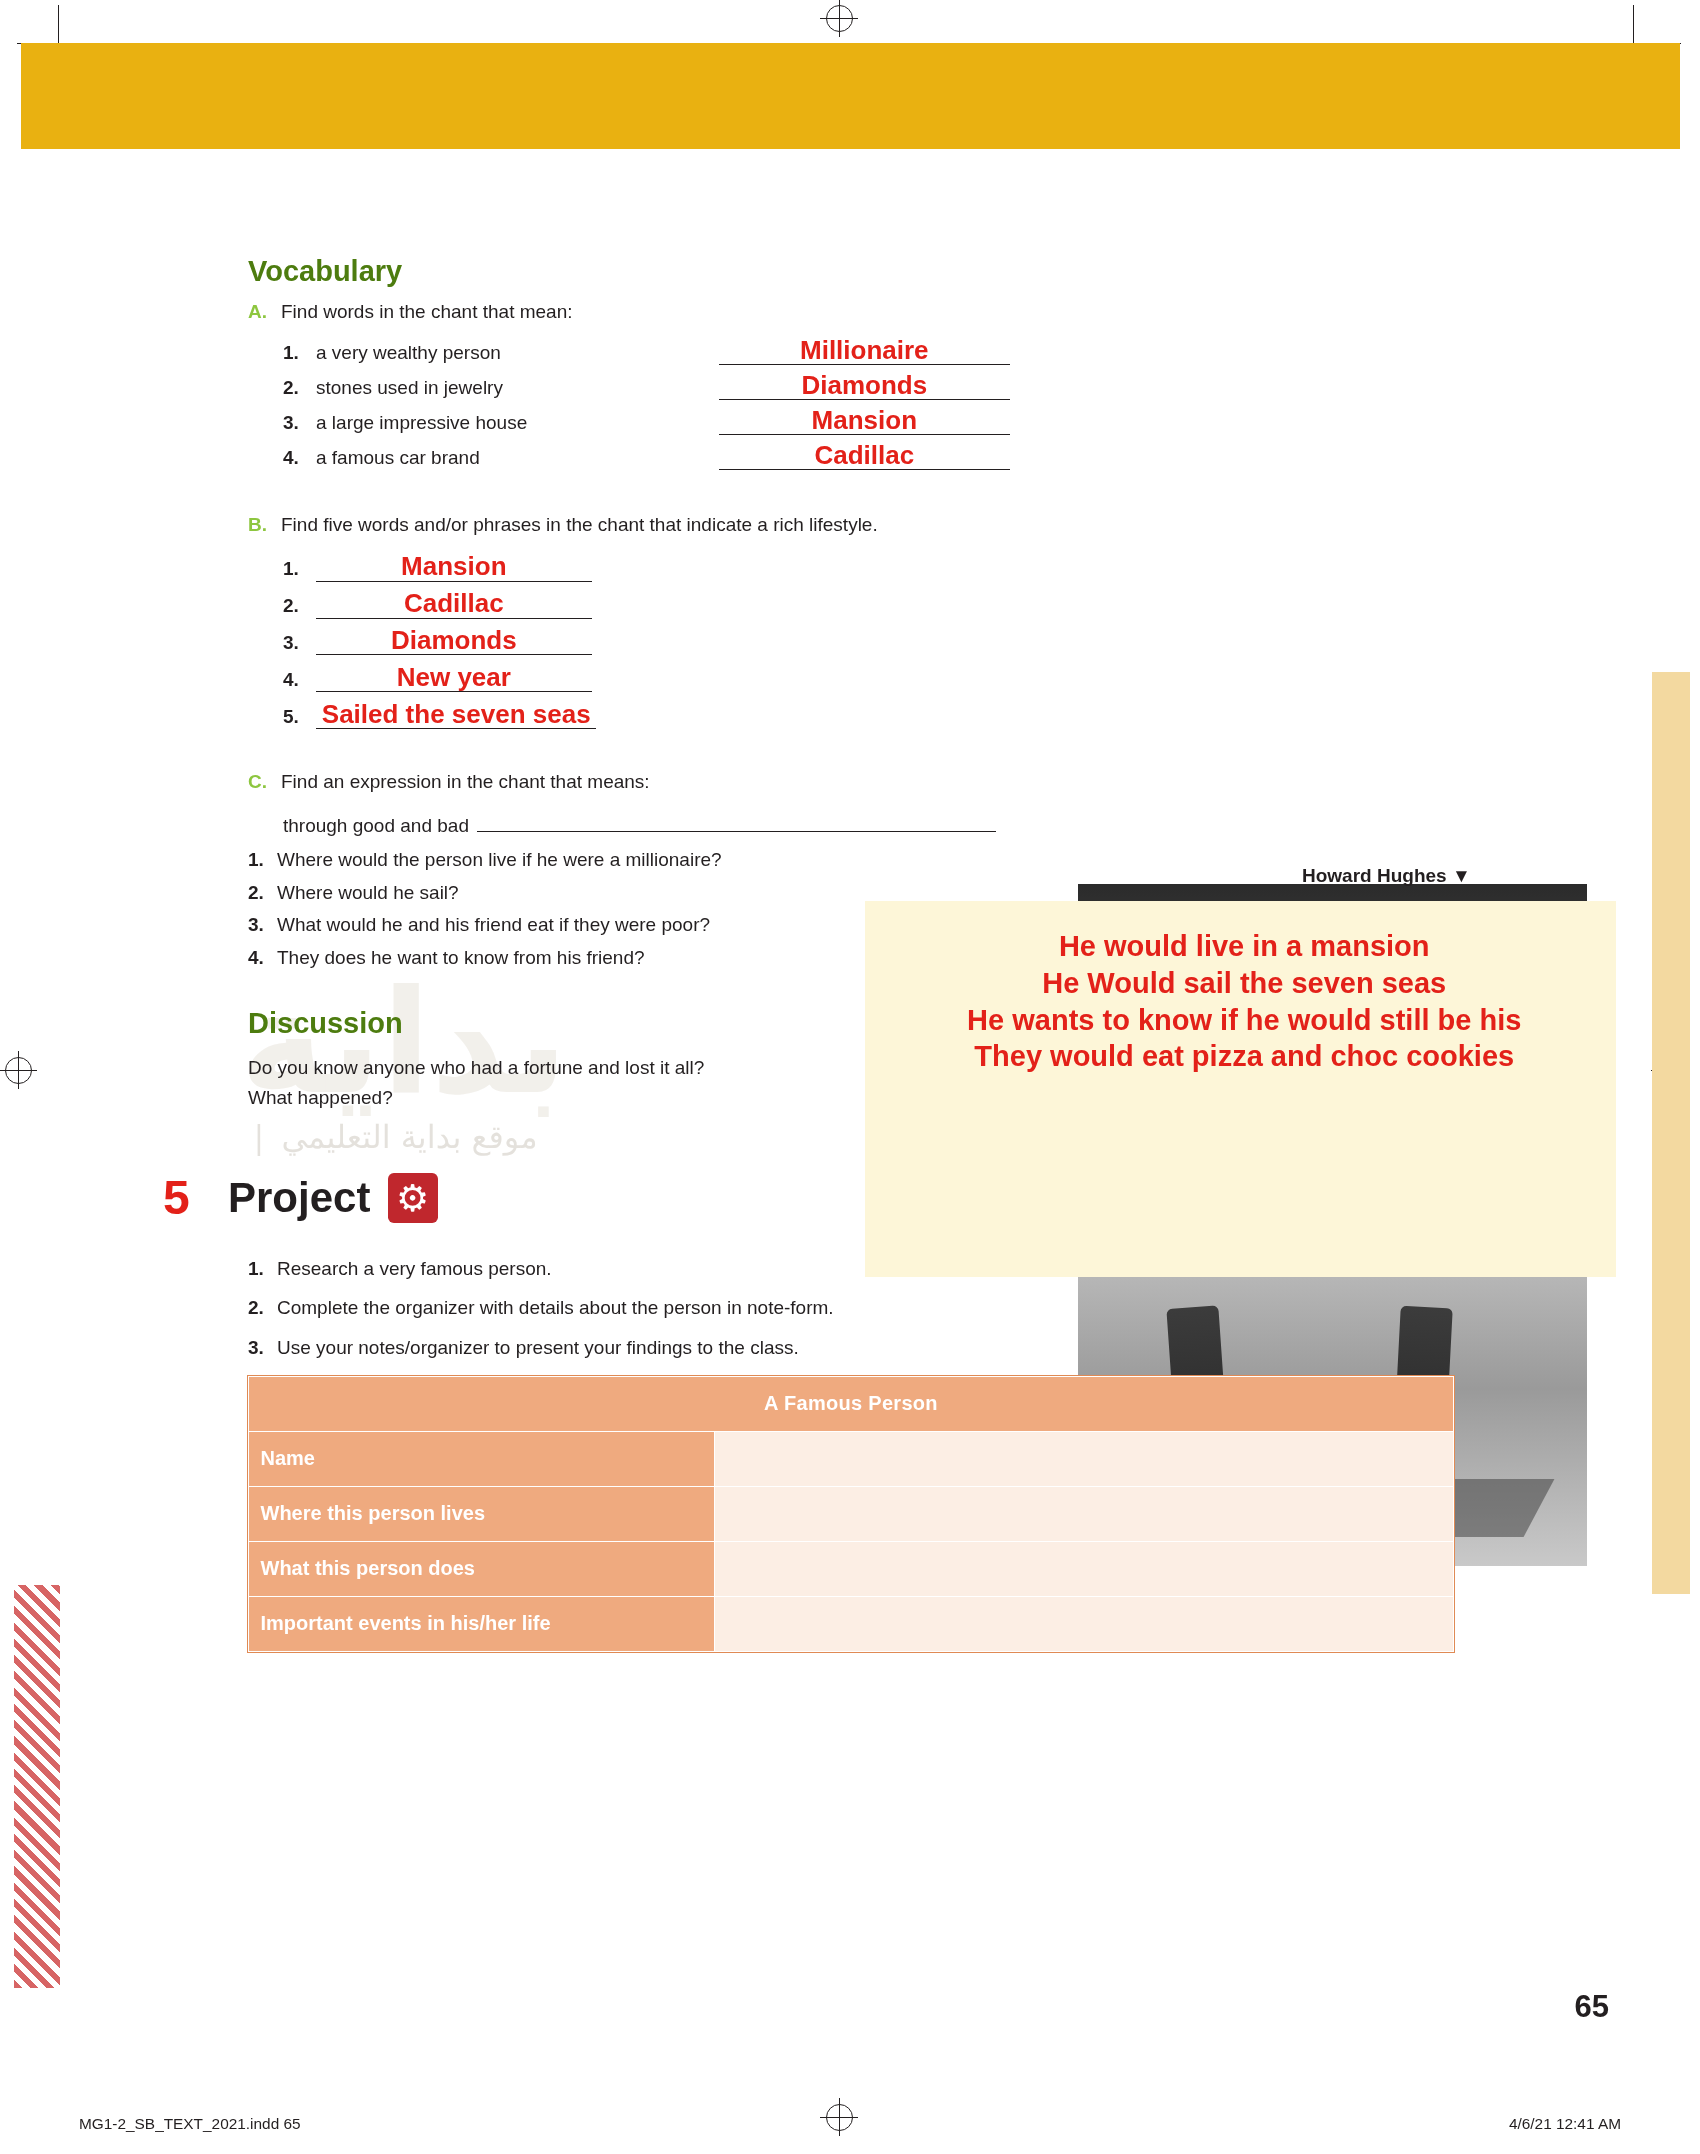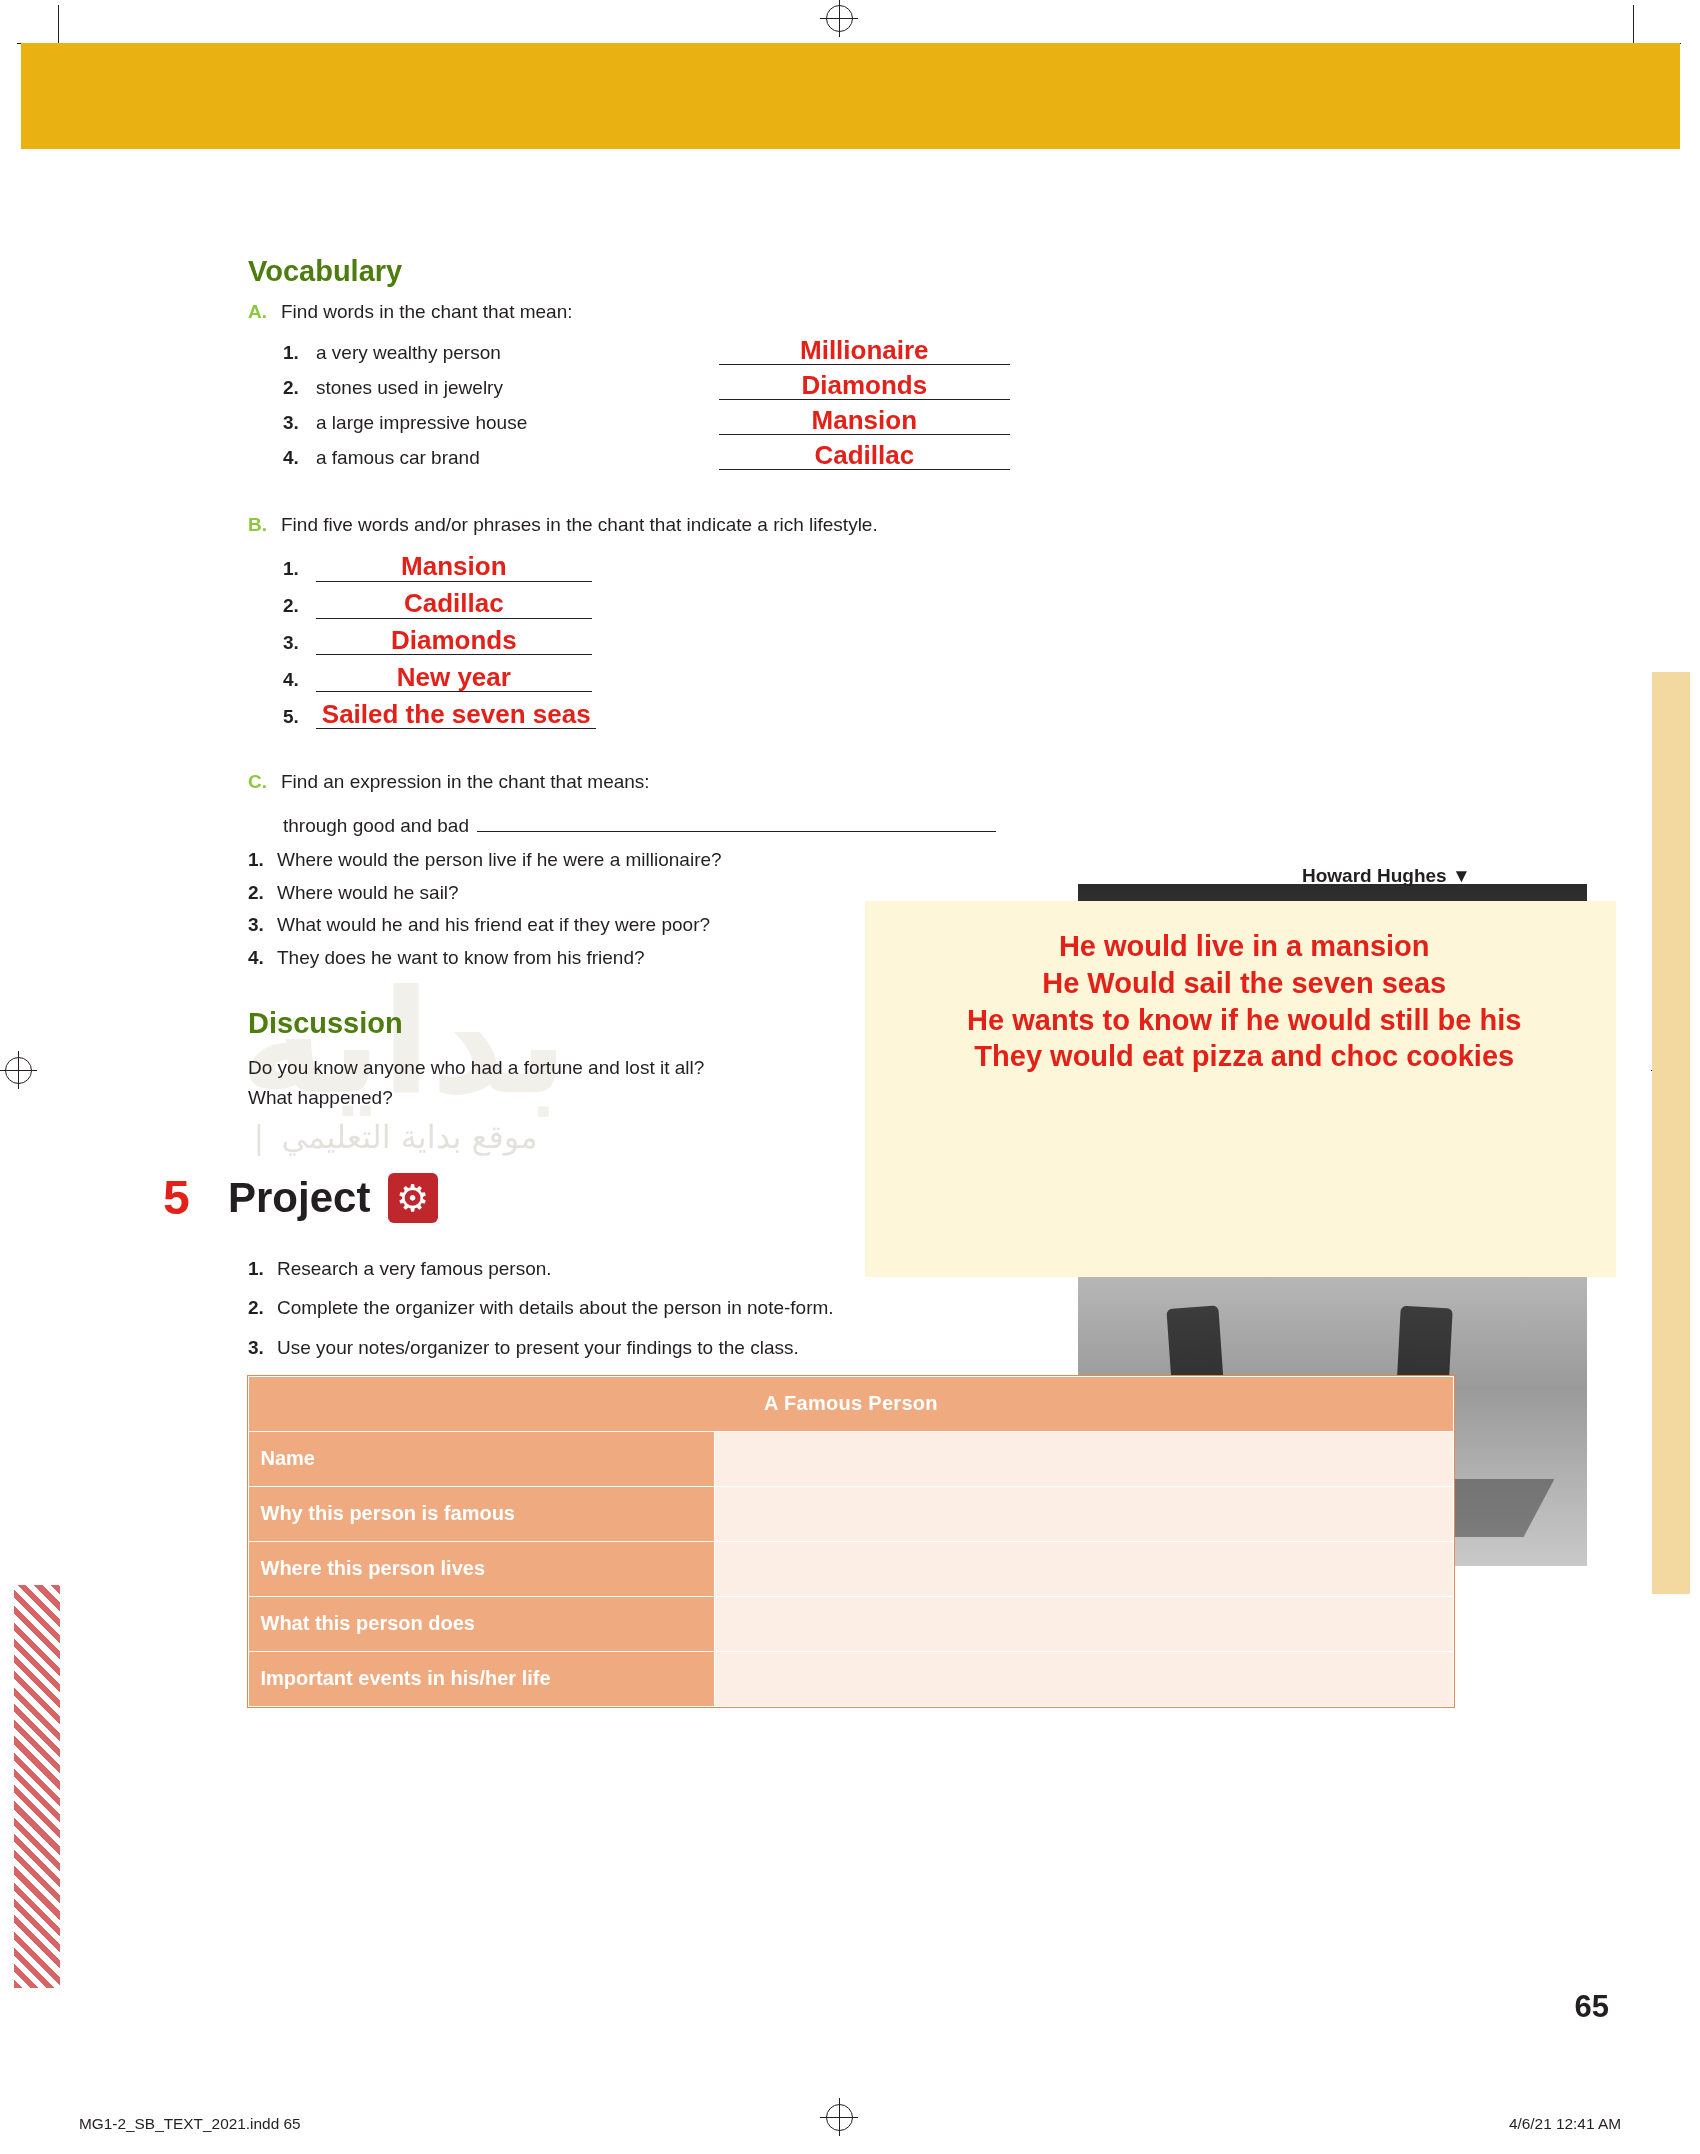--- a/index.html
+++ b/index.html
@@ -481,24 +481,20 @@
       </div>
     </div>
 
     <table class="organizer">
       <tbody>
         <tr>
           <td class="th" colspan="2">A Famous Person</td>
         </tr>
         <tr>
           <td class="rowhead">Name</td>
-          <td class="cell"></td>
-        </tr>
-        <tr>
-          <td class="rowhead">Why this person is famous</td>
           <td class="cell"></td>
         </tr>
         <tr>
           <td class="rowhead">Where this person lives</td>
           <td class="cell"></td>
         </tr>
         <tr>
           <td class="rowhead">What this person does</td>
           <td class="cell"></td>
         </tr>

